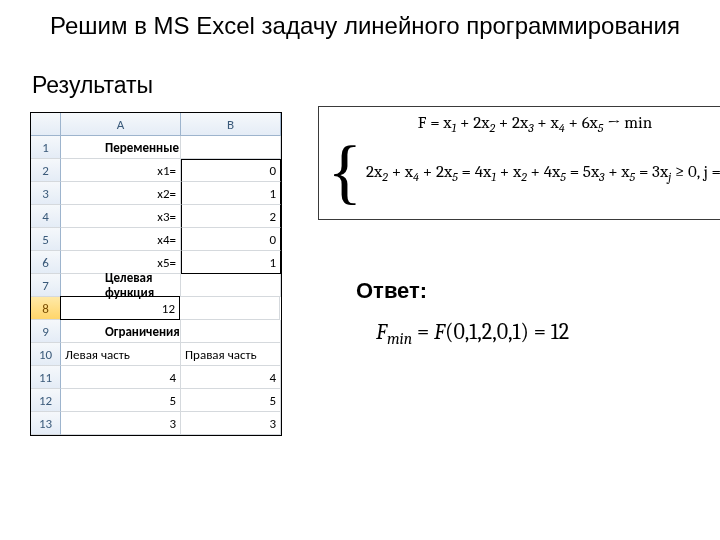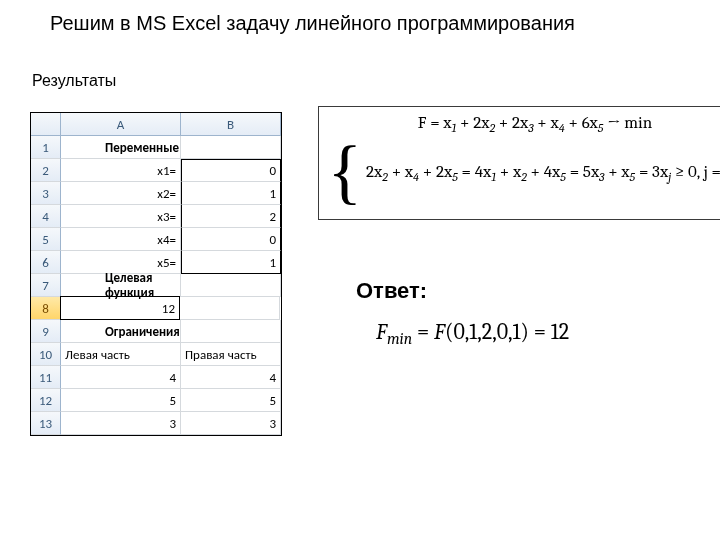--- a/index.html
+++ b/index.html
@@ -10,27 +10,27 @@
     height: 540px;
     background: #fff;
     font-family: Arial, sans-serif;
     color: #000;
     position: relative;
   }
   .slide-title {
     position: absolute;
     top: 12px;
     left: 50px;
-    font-size: 20px;
+    font-size: 24px;
   }
   .results-label {
     position: absolute;
     top: 72px;
     left: 32px;
-    font-size: 16px;
+    font-size: 23px;
   }
   .excel-shot {
     position: absolute;
     top: 112px;
     left: 30px;
     width: 252px;
     border: 1px solid #000;
     background: #fff;
     font-family: Calibri, Arial, sans-serif;
     font-size: 13px;

